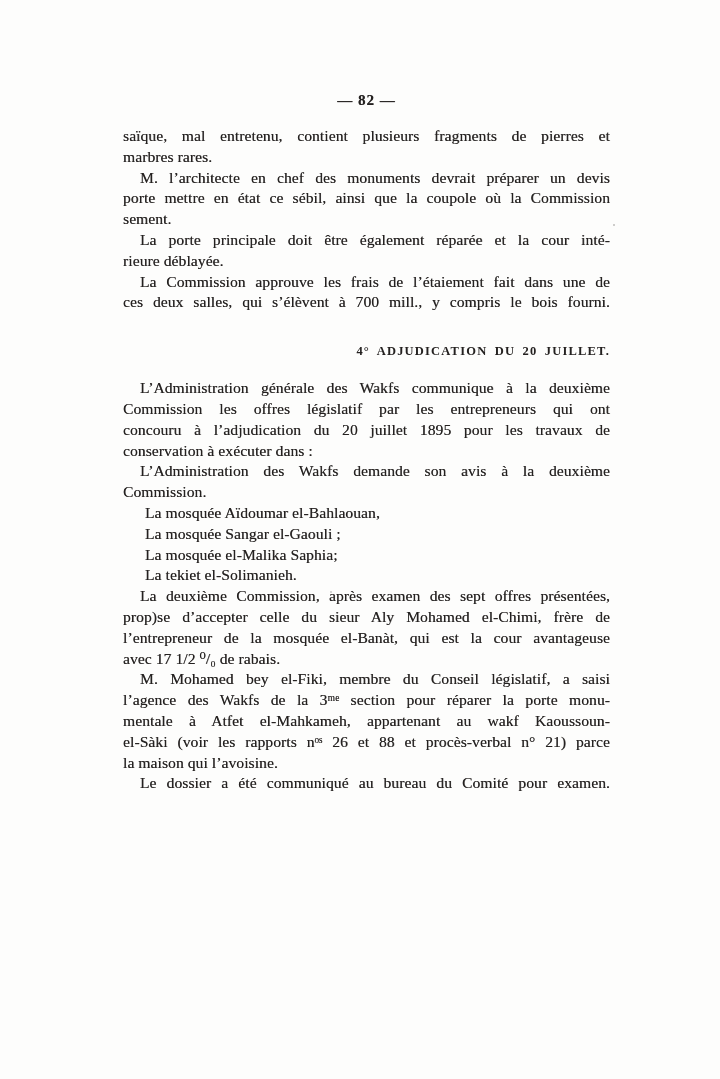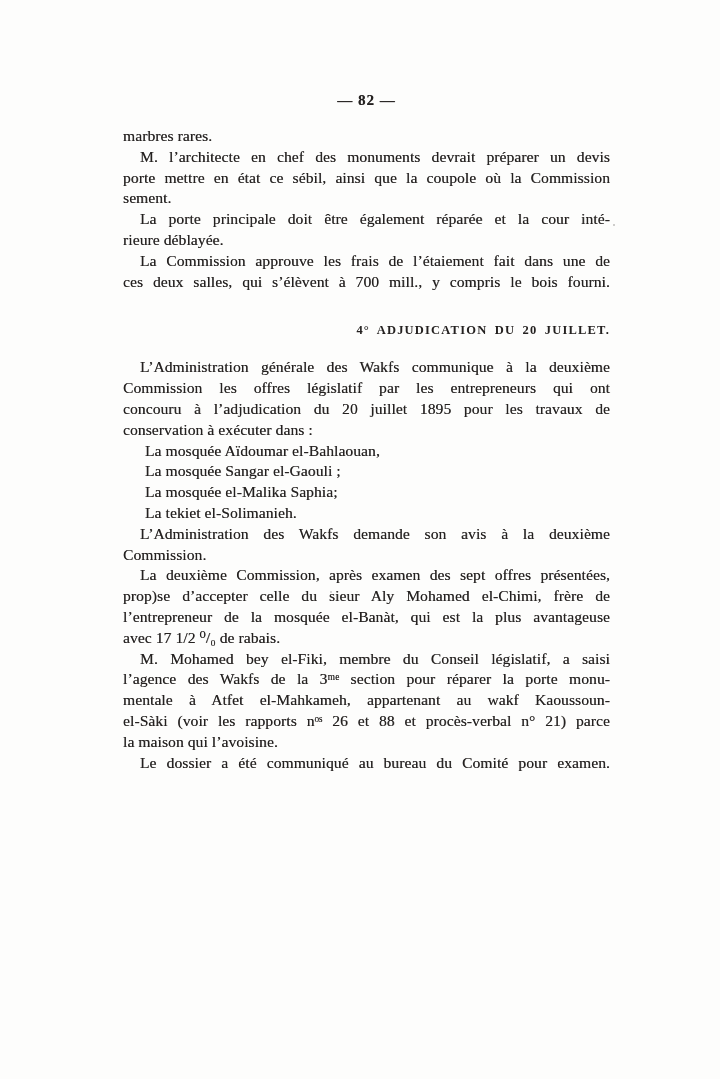--- a/index.html
+++ b/index.html
@@ -56,20 +56,21 @@
 </style>
 </head>
 <body>
 
 <div class="page">
   <div class="folio">— 82 —</div>
 
   <div class="content">
 
     <p class="blk">
+      <span class="ln j" style="display:block">saïque, mal entretenu, contient plusieurs fragments de pierres et</span>
       <span class="ln" style="display:block">marbres rares.</span>
     </p>
 
     <p class="blk">
       <span class="ln j ind" style="display:block">M. l’architecte en chef des monuments devrait préparer un devis</span>
       <span class="ln j" style="display:block">porte mettre en état ce sébil, ainsi que la coupole où la Commission</span>
       <span class="ln" style="display:block">sement.</span>
     </p>
 
     <p class="blk">
@@ -85,35 +86,35 @@
     <div class="h h4">4° ADJUDICATION DU 20 JUILLET.</div>
 
     <p class="blk">
       <span class="ln j ind" style="display:block">L’Administration générale des Wakfs communique à la deuxième</span>
       <span class="ln j" style="display:block">Commission les offres législatif par les entrepreneurs qui ont</span>
       <span class="ln j" style="display:block">concouru à l’adjudication du 20 juillet 1895 pour les travaux de</span>
       <span class="ln" style="display:block">conservation à exécuter dans :</span>
     </p>
 
     <p class="blk">
+      <span class="ln j ind" style="display:block">L’Administration des Wakfs demande son avis à la deuxième</span>
+      <span class="ln" style="display:block">Commission.</span>
+    </p>
+
+    <p class="blk">
       <span class="ln lst" style="display:block">La mosquée Aïdoumar el-Bahlaouan,</span>
       <span class="ln lst" style="display:block">La mosquée Sangar el-Gaouli ;</span>
       <span class="ln lst" style="display:block">La mosquée el-Malika Saphia;</span>
       <span class="ln lst" style="display:block">La tekiet el-Solimanieh.</span>
     </p>
 
     <p class="blk">
-      <span class="ln j ind" style="display:block">L’Administration des Wakfs demande son avis à la deuxième</span>
-      <span class="ln" style="display:block">Commission.</span>
-    </p>
-
-    <p class="blk">
       <span class="ln j ind" style="display:block">La deuxième Commission, après examen des sept offres présentées,</span>
       <span class="ln j" style="display:block">prop)se d’accepter celle du sieur Aly Mohamed el-Chimi, frère de</span>
-      <span class="ln j" style="display:block">l’entrepreneur de la mosquée el-Banàt, qui est la plus avantageuse</span>
+      <span class="ln j" style="display:block">l’entrepreneur de la mosquée el-Banàt, qui est la cour avantageuse</span>
       <span class="ln" style="display:block">avec 17 1/2 ⁰/₀ de rabais.</span>
     </p>
 
 
     <p class="blk">
       <span class="ln j ind" style="display:block">M. Mohamed bey el-Fiki, membre du Conseil législatif, a saisi</span>
       <span class="ln j" style="display:block">l’agence des Wakfs de la 3ᵐᵉ section pour réparer la porte monu-</span>
       <span class="ln j" style="display:block">mentale à Atfet el-Mahkameh, appartenant au wakf Kaoussoun-</span>
       <span class="ln j" style="display:block">el-Sàki (voir les rapports nᵒˢ 26 et 88 et procès-verbal n° 21) parce</span>
       <span class="ln" style="display:block">la maison qui l’avoisine.</span>

